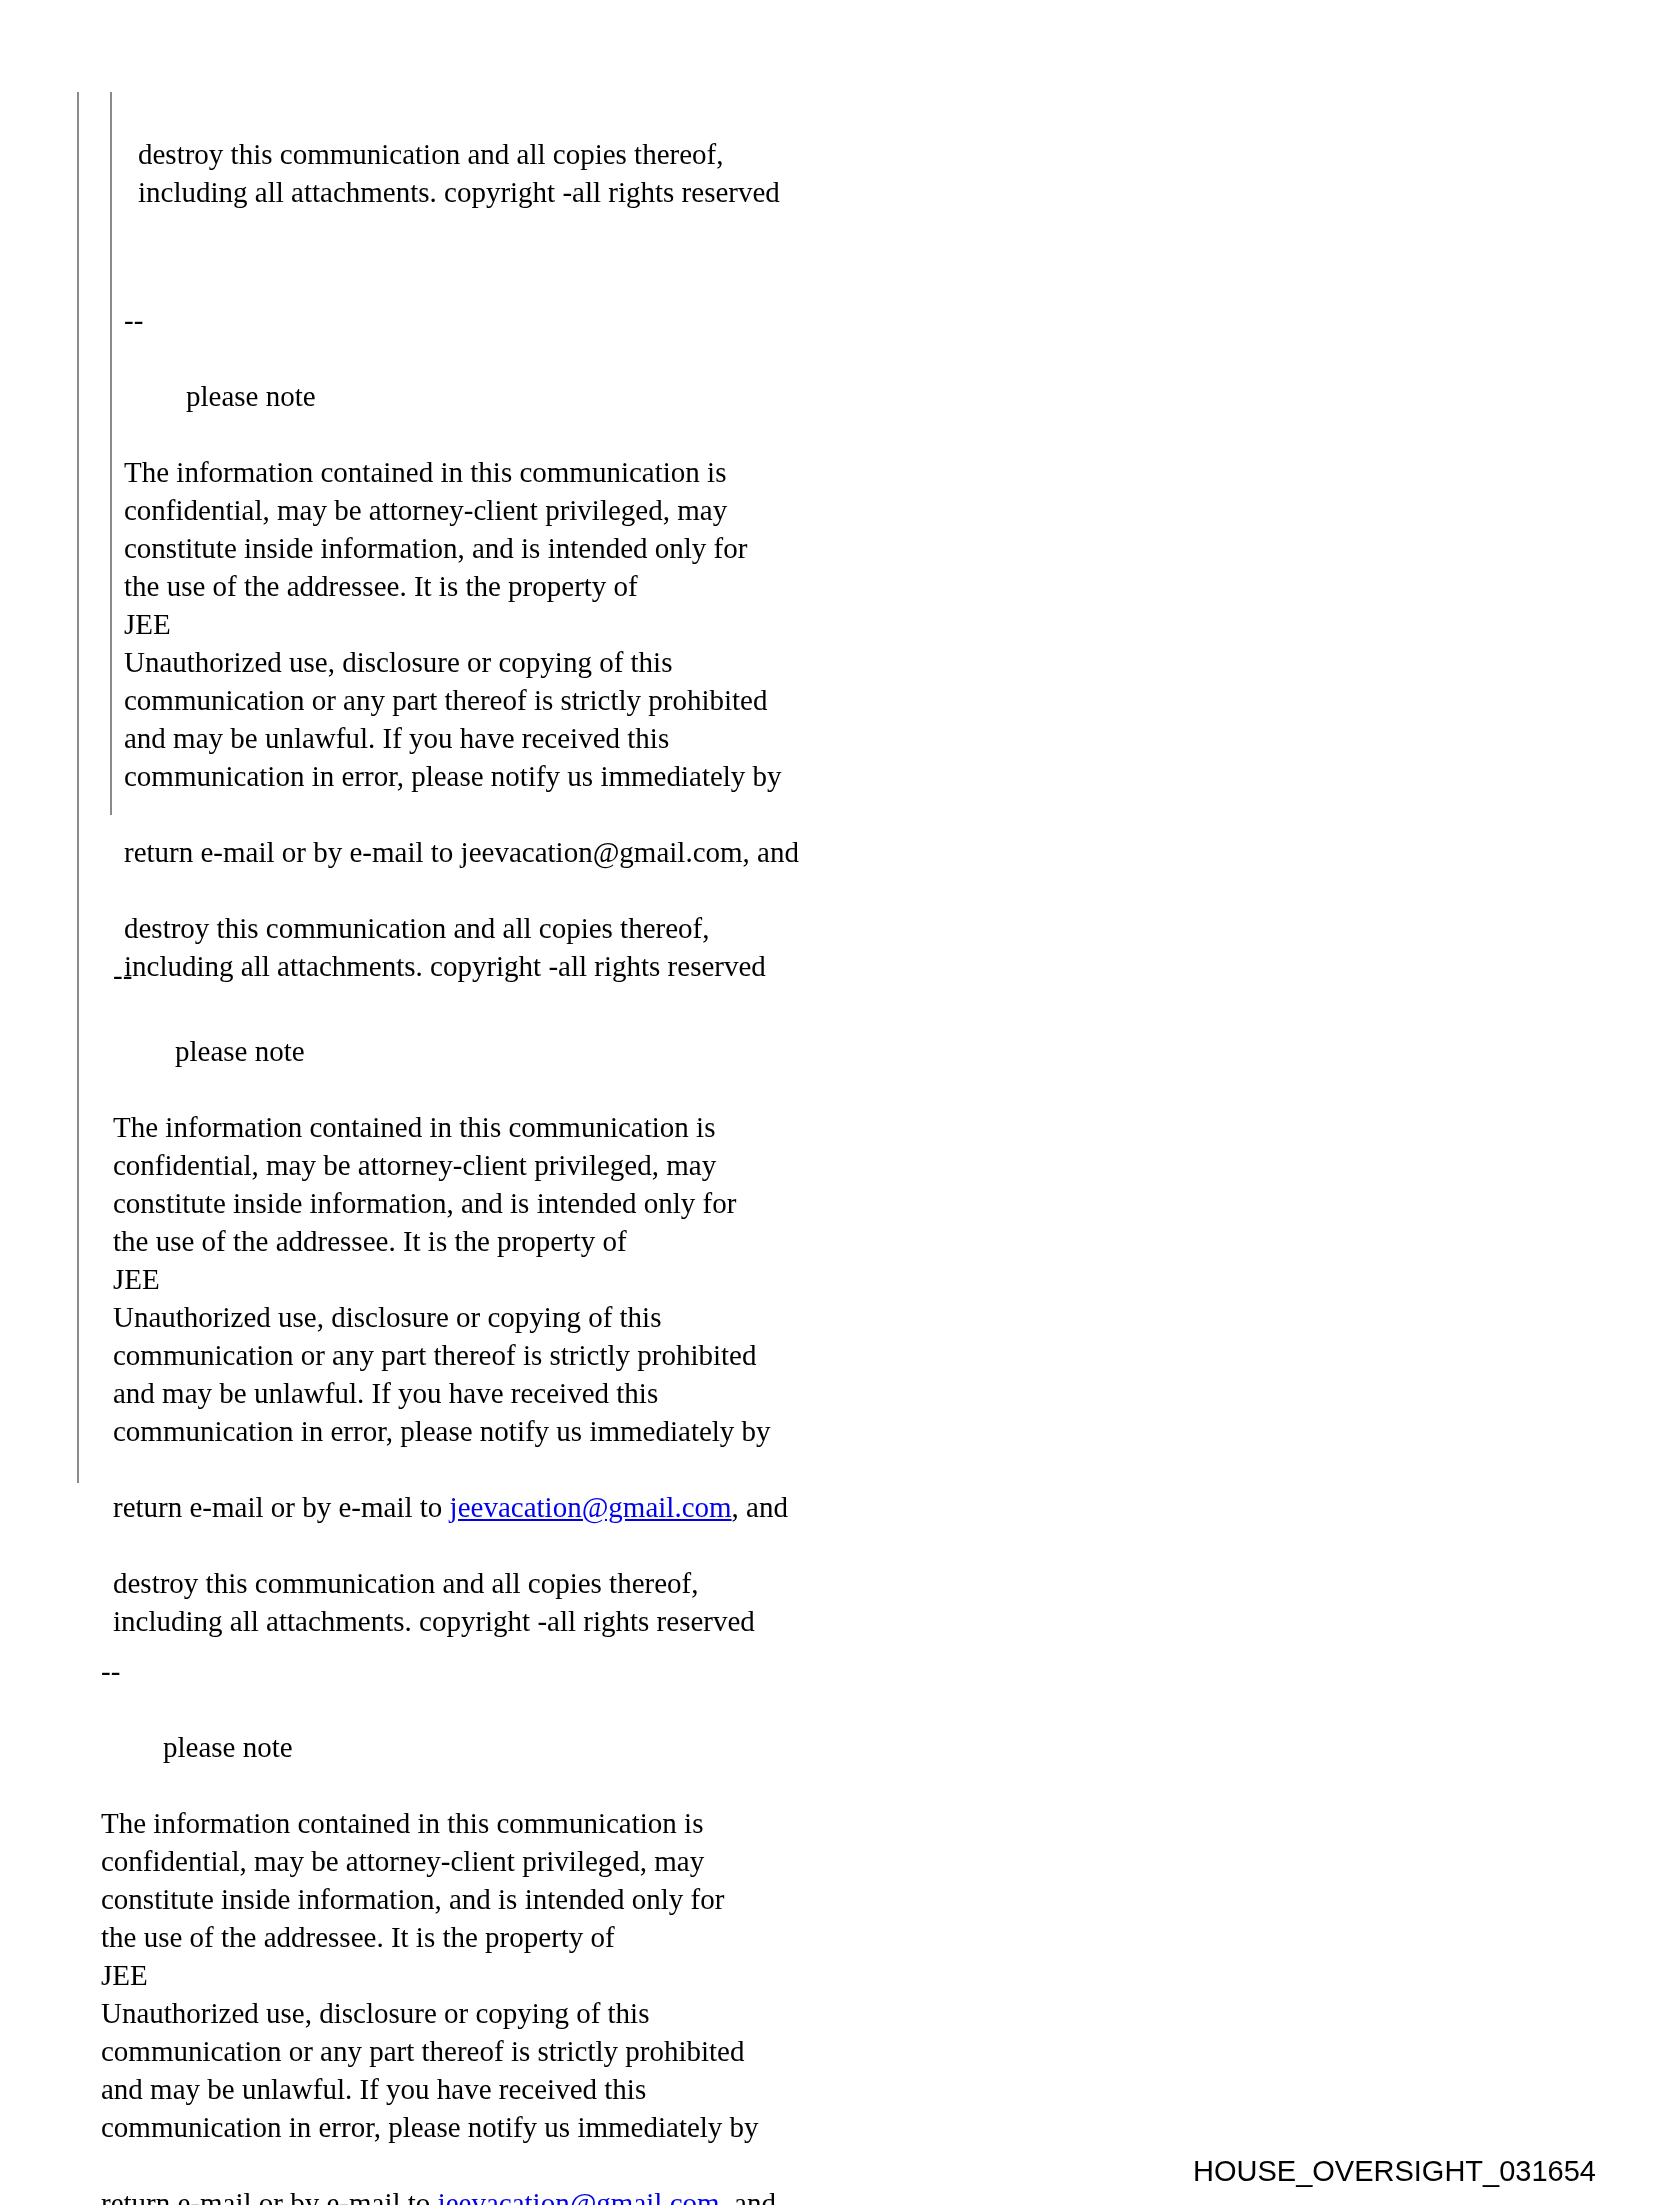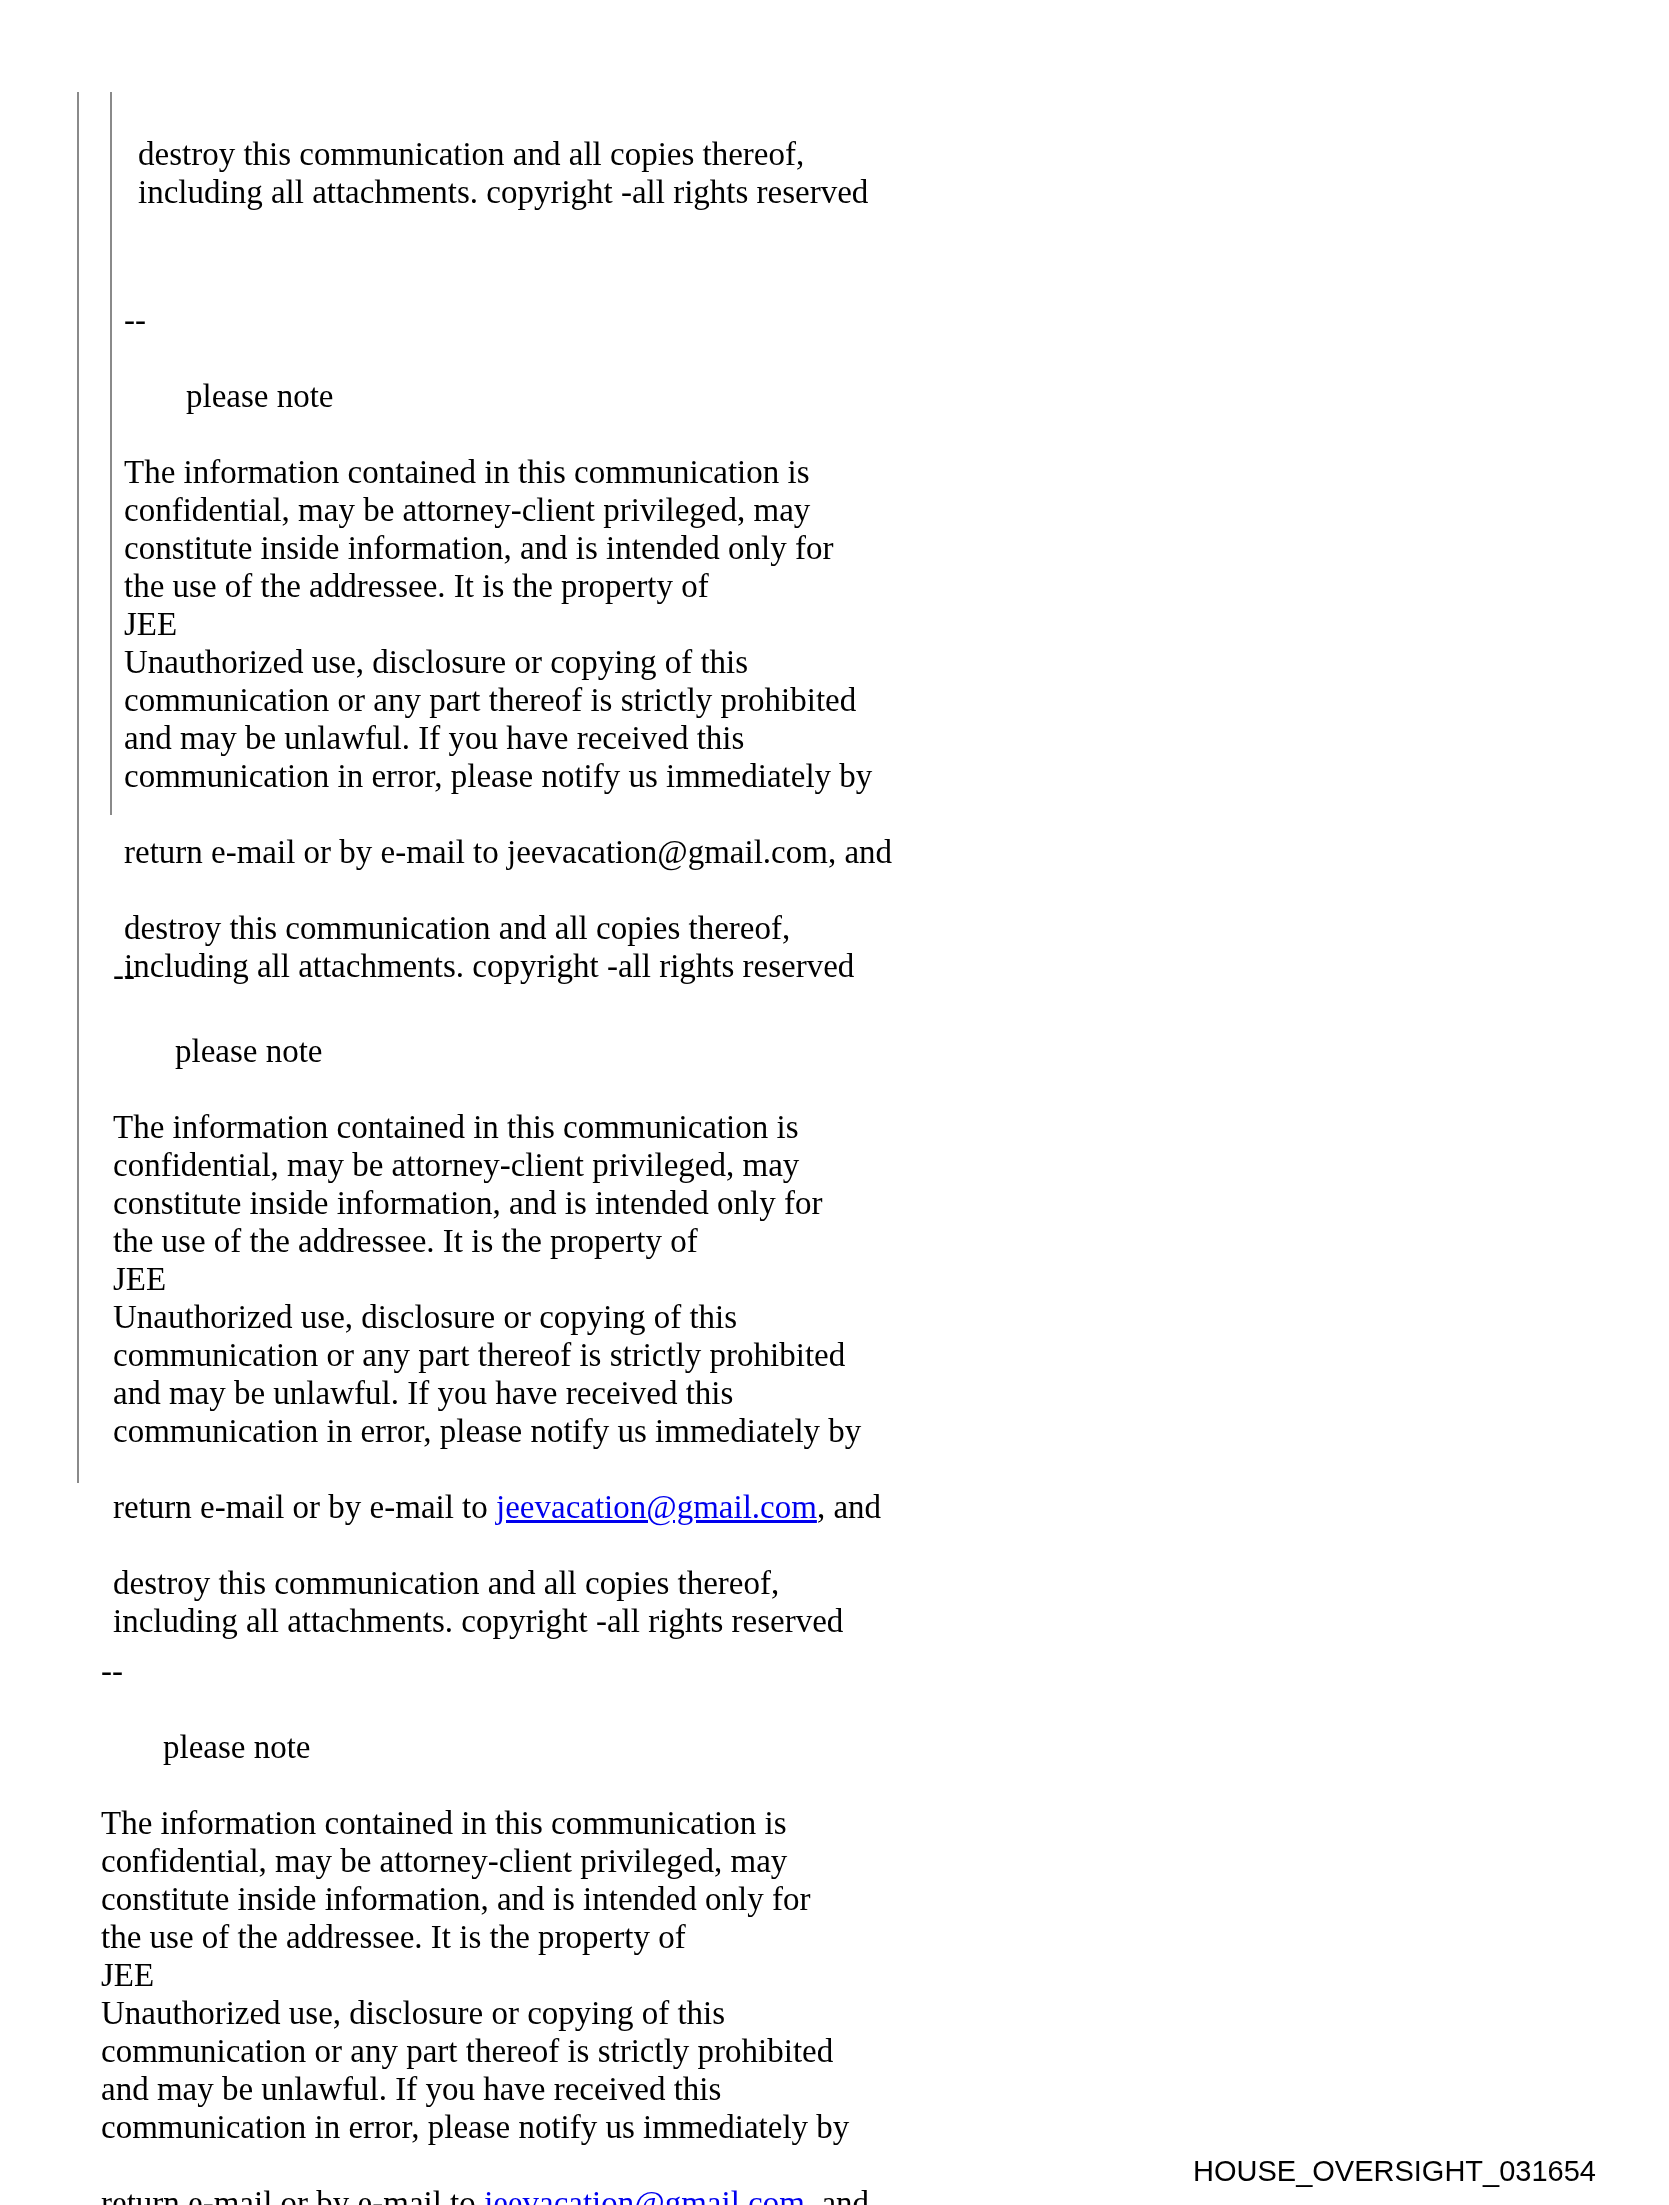--- a/index.html
+++ b/index.html
@@ -18,21 +18,21 @@
   .quote-bar {
     position: absolute;
     width: 2px;
     background: var(--quote-bar, #8a8a8a);
   }
   .bar-outer { left: 77px; top: 92px; height: 1391px; }
   .bar-inner { left: 110px; top: 92px; height: 723px; }
 
   .text-block {
     position: absolute;
-    font-size: 33px;
+    font-size: 29px;
     line-height: 38px;
     width: 1113px;
     white-space: pre-line;
   }
   .fragment { left: 138px; top: 97px; }
   .d1 { left: 124px; top: 263px; }
   .d2 { left: 113px; top: 918px; }
   .d3 { left: 101px; top: 1614px; }
 
   .note { padding-left: 62px; }

